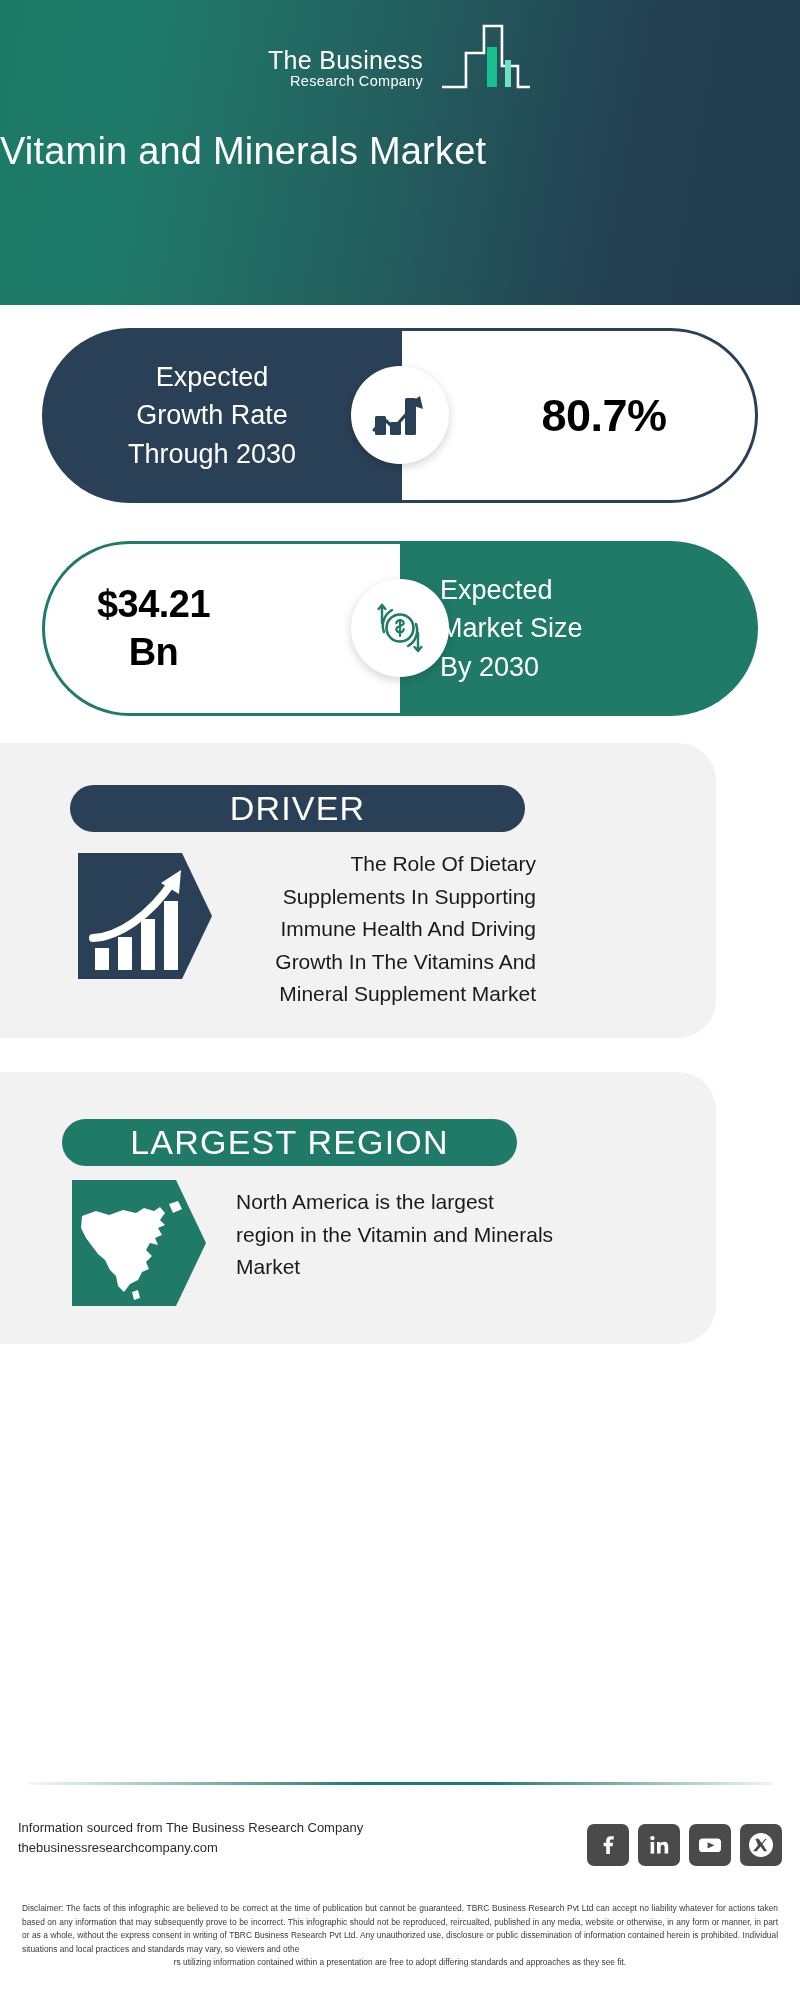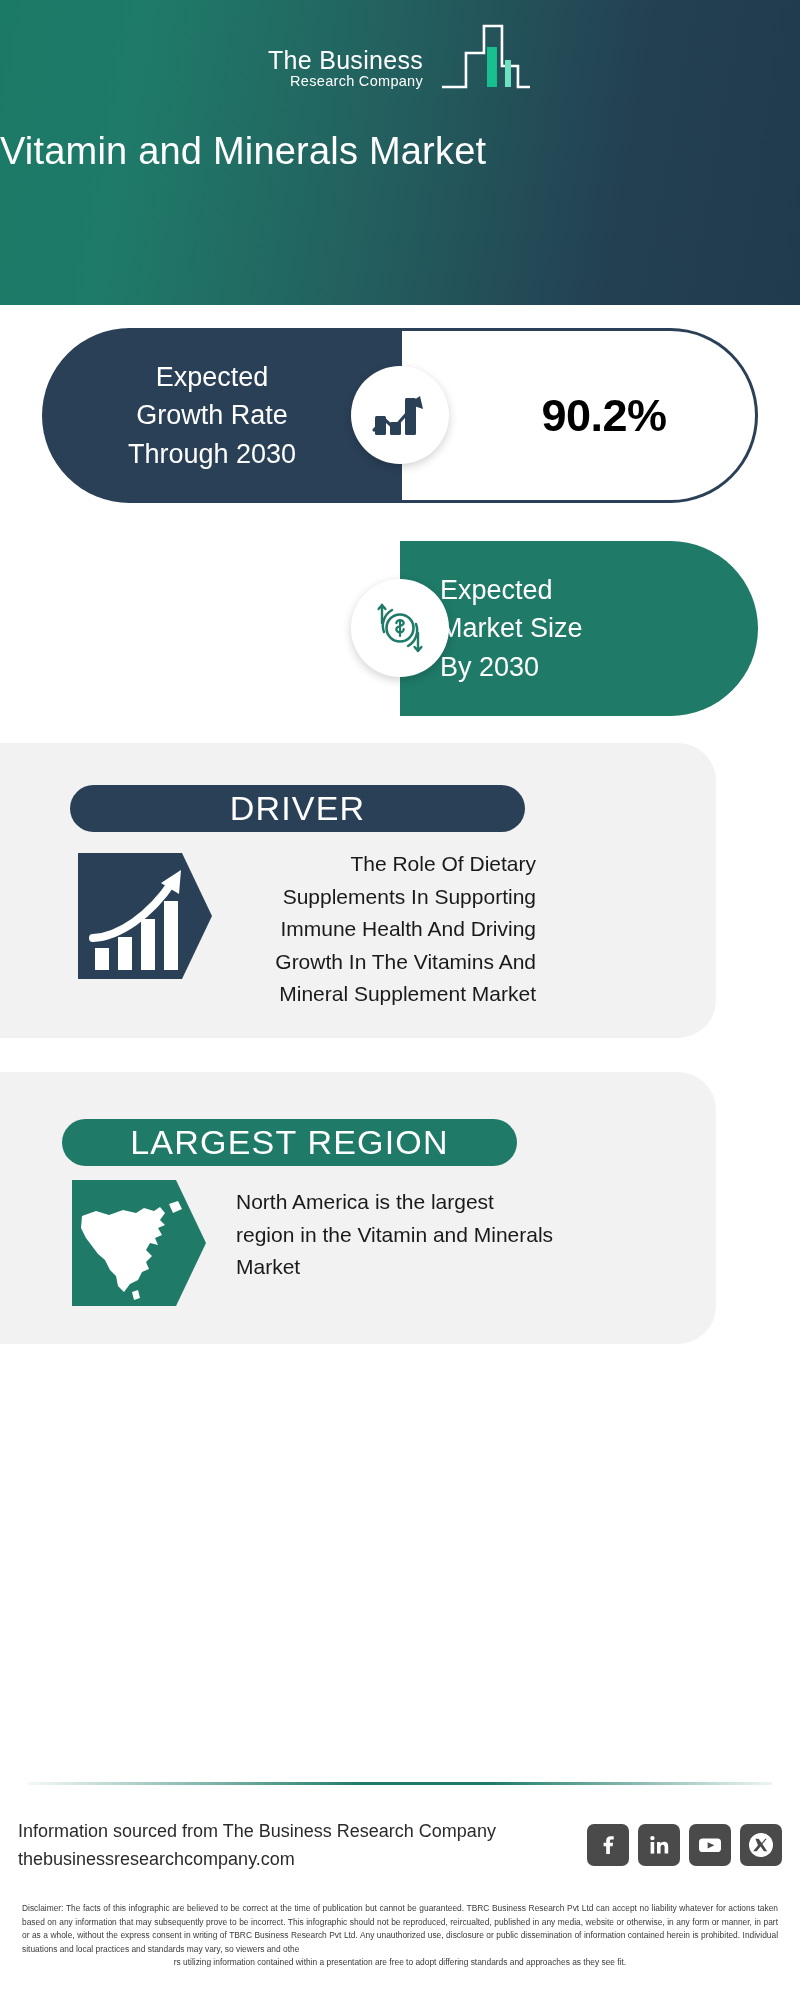--- a/index.html
+++ b/index.html
@@ -126,21 +126,21 @@
   .text-driver { left: 236px; top: 848px; width: 300px; text-align: right; }
   .text-region { left: 236px; top: 1186px; width: 320px; }
 
   
   .divider {
     position: absolute; left: 28px; top: 1782px; width: 744px; height: 3px;
     background: linear-gradient(90deg, rgba(31,122,104,0.05) 0%, #1f7a68 45%, #1f7a68 62%, rgba(31,122,104,0.08) 100%);
   }
   .foot-text {
     position: absolute; left: 18px; top: 1818px;
-    color: #2b2b2b; font-size: 18px; line-height: 1.55;
+    color: #2b2b2b; font-size: 13px; line-height: 1.55;
   }
   .socials {
     position: absolute; right: 18px; top: 1824px;
     display: flex; gap: 9px; align-items: center;
   }
   .sicon {
     width: 42px; height: 42px; background: #4a4a4a; border-radius: 7px;
     display: flex; align-items: center; justify-content: center;
   }
   .disclaimer {
@@ -184,24 +184,30 @@
   <div class="icon-circle cg-icon">
     <svg width="58" height="52" viewBox="0 0 58 52">
       <rect x="4" y="27" width="11" height="19" rx="1.5" fill="#2a4057"></rect>
       <rect x="19" y="33" width="11" height="13" rx="1.5" fill="#2a4057"></rect>
       <rect x="34" y="9" width="11" height="37" rx="1.5" fill="#2a4057"></rect>
       <polyline points="3,41 13,30 23,39 46,13" fill="none" stroke="#2a4057" stroke-width="3.1" stroke-linejoin="round" stroke-linecap="round"></polyline>
       <polygon points="49,7 52,20 37,15" fill="#2a4057"></polygon>
     </svg>
   </div>
 
-  <div class="cg-value">90.2%</div>
+  <div class="cg-value">80.7%</div>
 </div>
 
 <div class="card-size">
+  <div class="cs-left">
+    <span>
+      <span>$34.21</span><br>
+      <span>Bn</span>
+    </span>
+  </div>
 
   <div class="cs-right">
     <span>
       <span>Expected</span><br>
       <span>Market Size</span><br>
       <span>By 2030</span>
     </span>
   </div>
 
   <div class="icon-circle cs-icon">

